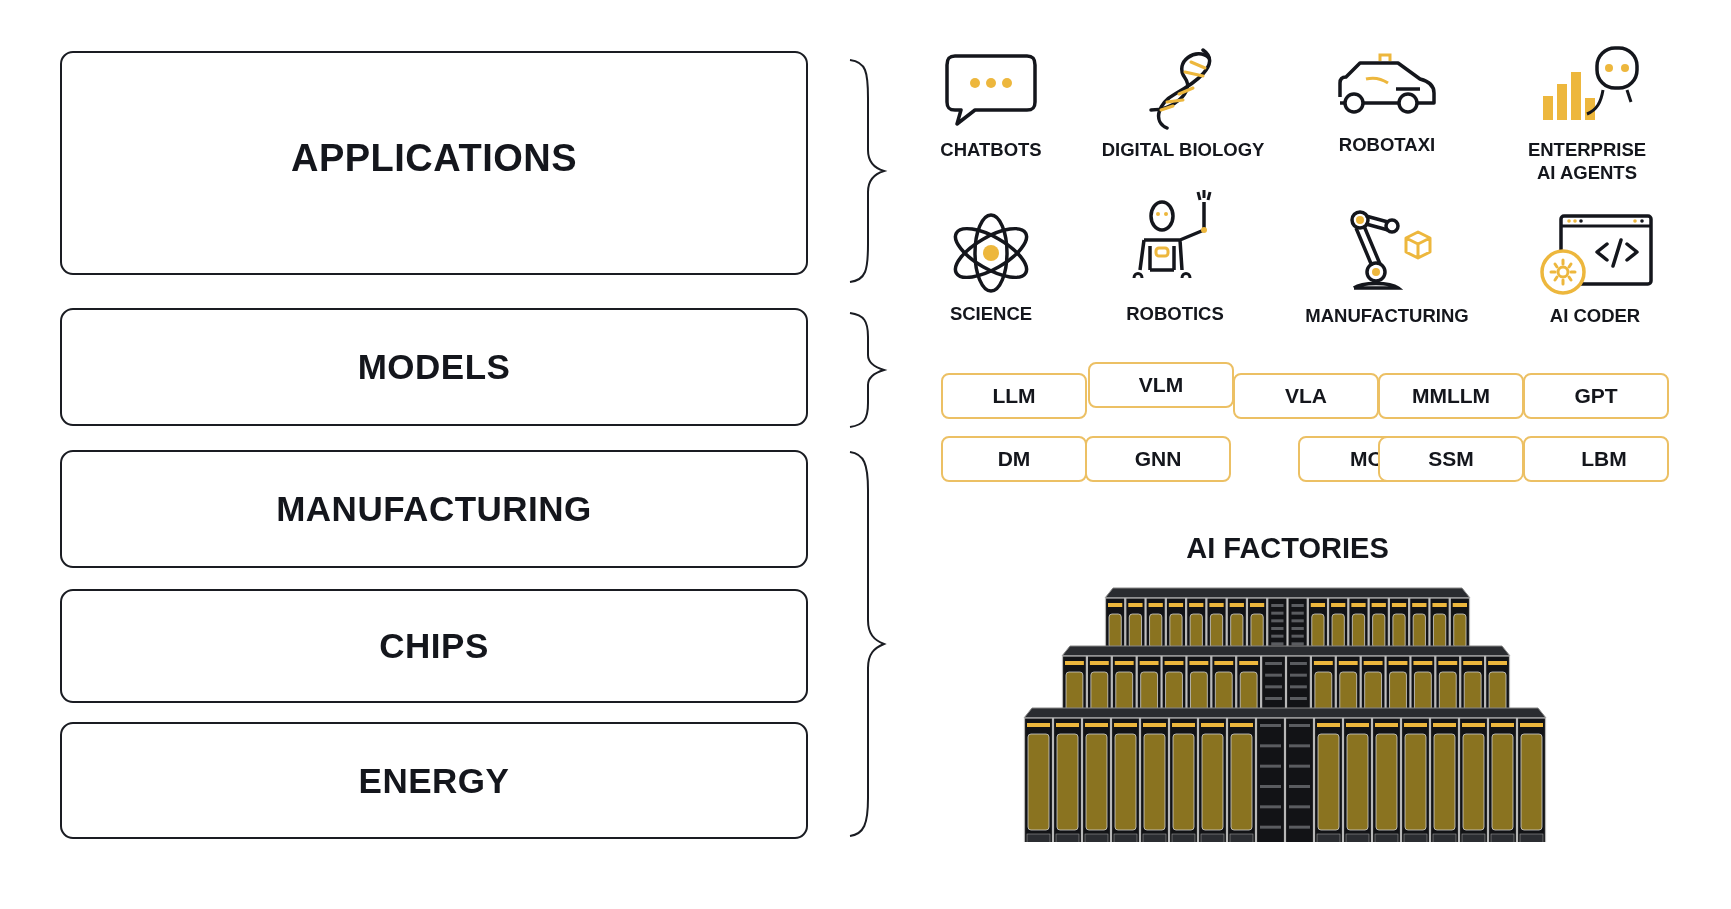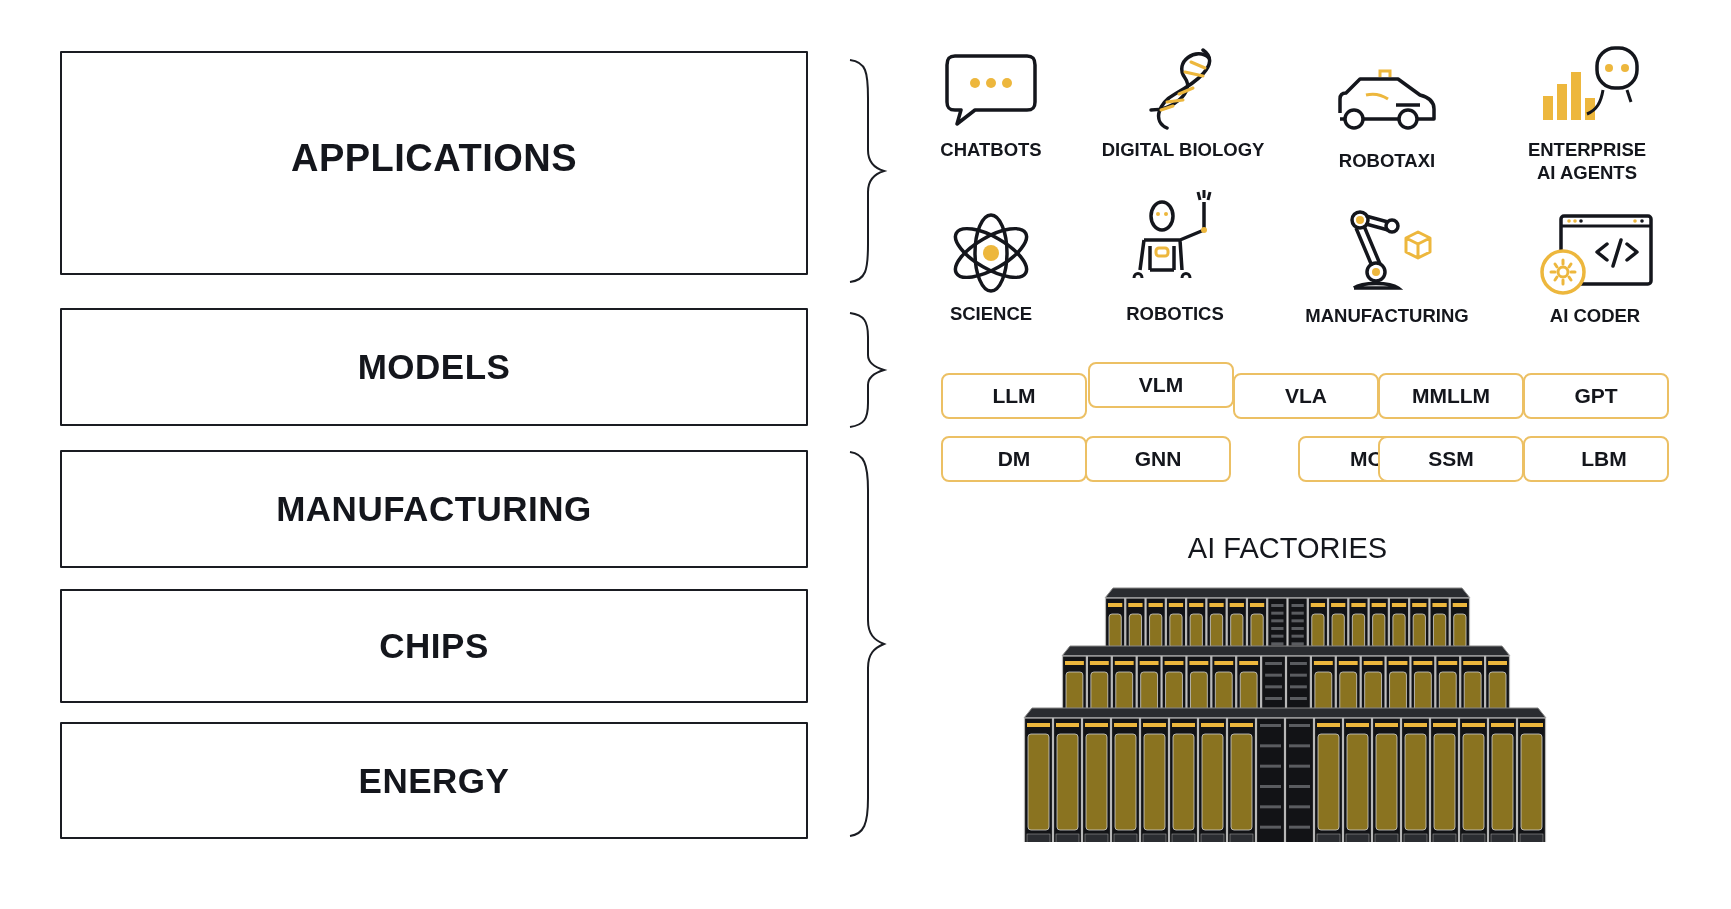--- a/index.html
+++ b/index.html
@@ -1,30 +1,30 @@
 <!DOCTYPE html>
 <html><head>
 <meta charset="utf-8">
 <style>
   html, body { margin:0; padding:0; background:#ffffff; }
   body { width:1731px; height:909px; position:relative; overflow:hidden;
          font-family:"Liberation Sans", "DejaVu Sans", sans-serif; color:#14161c; }
-  .layer { position:absolute; left:60px; width:748px; border:2.5px solid #1a1c22; border-radius:1px;
+  .layer { position:absolute; left:60px; width:748px; border:2.5px solid #1a1c22; border-radius:13px;
            display:flex; align-items:center; justify-content:center; box-sizing:border-box; }
   .layer span { font-size:35px; font-weight:bold; letter-spacing:0.5px; }
   .layer.apps span { font-size:38px; margin-top:-10px; }
   .brace { position:absolute; }
   .app { position:absolute; width:190px; text-align:center; }
   .app svg { display:block; margin:0 auto; }
   .app .lbl { font-size:18.5px; font-weight:bold; line-height:23px; margin-top:8px; }
   .chip { position:absolute; width:146px; height:46px; border:2px solid #ecc064; border-radius:8px;
           box-sizing:border-box; display:flex; align-items:center; justify-content:center;
           font-size:21px; font-weight:bold; background:#fff; }
   .factories-title { position:absolute; left:1090px; width:395px; top:532px; text-align:center;
-                     font-size:29px; font-weight:normal; }
+                     font-size:29px; font-weight:bold; }
   #factory { position:absolute; left:1020px; top:580px; }
 </style>
 </head>
 <body>
 
 <div class="layer apps" style="top:51px;height:224px;">
   <span>APPLICATIONS</span>
 </div>
 <div class="layer" style="top:308px;height:118px;">
   <span>MODELS</span>
@@ -59,21 +59,21 @@
   <div class="lbl">CHATBOTS</div>
 </div>
 <div class="app" style="left:1088px;top:44px;">
   <svg width="100" height="86" viewBox="0 0 100 86">
     <path d="M70 6 C90 20 60 40 42 50 C24 60 20 78 34 84" fill="none" stroke="#14161c" stroke-width="3.5" stroke-linecap="round"></path>
     <path d="M76 14 C64 2 40 18 52 34 C62 48 40 66 18 66" fill="none" stroke="#14161c" stroke-width="3.5" stroke-linecap="round"></path>
     <path d="M58 18 L72 24 M52 28 L70 32 M46 50 L60 44 M34 58 L50 56 M28 66 L40 62" stroke="#edb73d" stroke-width="3" stroke-linecap="round"></path>
   </svg>
   <div class="lbl">DIGITAL BIOLOGY</div>
 </div>
-<div class="app" style="left:1292px;top:61px;">
+<div class="app" style="left:1292px;top:45px;">
   <svg width="110" height="80" viewBox="0 0 110 80">
     <path d="M48 16 V10 H58 V16" fill="none" stroke="#edb73d" stroke-width="3"></path>
     <path d="M8 52 V38 C8 34 10 32 14 32 L28 18 H66 L88 34 C96 36 102 40 102 48 V58 H86 M30 58 H66 M8 58 H14" fill="none" stroke="#14161c" stroke-width="3.5" stroke-linejoin="round"></path>
     <circle cx="22" cy="58" r="9" fill="none" stroke="#14161c" stroke-width="3.5"></circle>
     <circle cx="76" cy="58" r="9" fill="none" stroke="#14161c" stroke-width="3.5"></circle>
     <path d="M34 34 C42 32 50 34 56 38" fill="none" stroke="#edb73d" stroke-width="3"></path>
     <path d="M64 44 H88" stroke="#14161c" stroke-width="3.5"></path>
   </svg>
   <div class="lbl">ROBOTAXI</div>
 </div>

